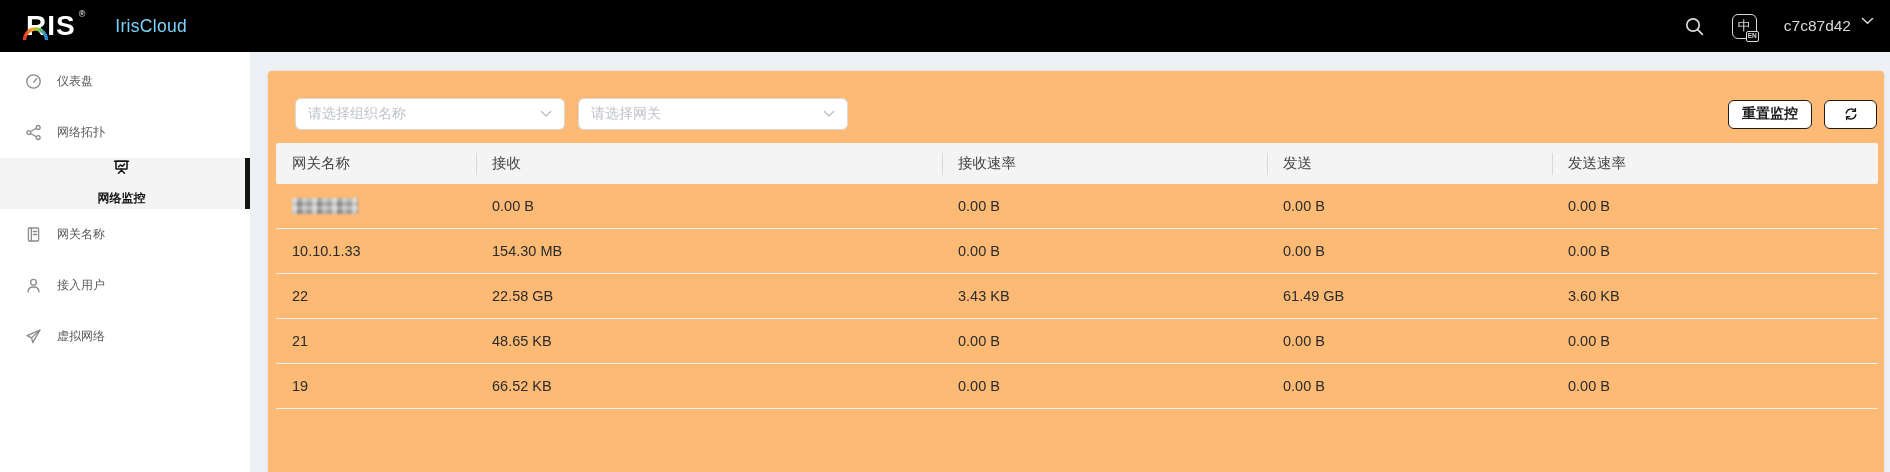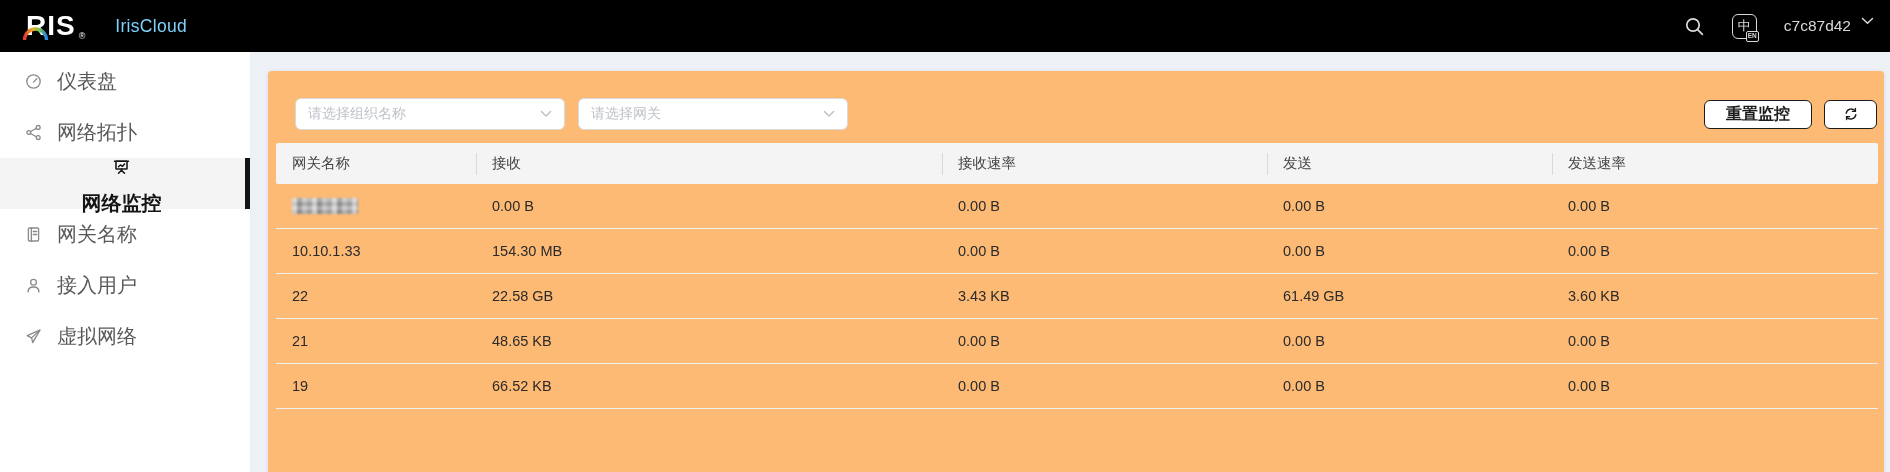--- a/index.html
+++ b/index.html
@@ -2,41 +2,41 @@
 <html><head>
 <meta charset="utf-8">
 <style>
   * { margin:0; padding:0; box-sizing:border-box; }
   html,body { width:1890px; height:472px; overflow:hidden; background:#fff;
     font-family:"Liberation Sans","DejaVu Sans",sans-serif; }
 
   
   .topbar { height:52px; background:#000; display:flex; align-items:center;
     padding:0 16px 0 26px; }
-  .brand { position:relative; display:flex; align-items:flex-end; }
+  .brand { position:relative; display:flex; align-items:flex-start; }
   .brand-text { color:#fff; font-size:28px; font-weight:700; letter-spacing:1px;
     line-height:30px; }
   .brand-arc { position:absolute; left:-4px; bottom:0; }
   .reg-mark { color:#fff; font-size:9px; margin:-2px 0 0 3px; }
   .product-name { margin-left:30px; color:#7dd3fc; font-size:17.5px; letter-spacing:.3px; }
   .topbar-right { margin-left:auto; display:flex; align-items:center; gap:27px; }
   .lang-box { position:relative; width:25px; height:25px; border:1.7px solid #d9d9d9;
     border-radius:6px; color:#d9d9d9; font-size:13px; display:flex;
     align-items:center; justify-content:center; }
   .lang-en { position:absolute; right:-3px; bottom:-4px; background:#000; color:#d9d9d9;
     border:1px solid #d9d9d9; font-size:6.5px; font-weight:700; line-height:1;
     padding:1px 1px; border-radius:2px; }
   .user-menu { display:flex; align-items:flex-start; gap:10px; color:#d9d9d9;
     font-size:15.5px; cursor:pointer; }
 
   
   .shell { display:flex; height:420px; }
   .sidebar { flex:none; width:250px; background:#fff; padding-top:4px; }
   .nav-item { position:relative; height:51px; display:flex; align-items:center;
-    gap:15px; padding:0 32px 0 25px; font-size:20px; color:#595959; cursor:pointer; }
+    gap:15px; padding:0 32px 0 25px; font-size:12px; color:#595959; cursor:pointer; }
   .nav-icon { width:17px; height:17px; flex:none; display:flex; }
   .nav-icon svg { stroke:#8a8a8a; fill:none; stroke-width:1.25;
     stroke-linecap:round; stroke-linejoin:round; }
   .nav-item.selected { background:#f4f4f4; color:#141414; font-weight:700;flex-direction:column; }
   .nav-item.selected .nav-icon svg { stroke:#141414; stroke-width:1.45; }
   .nav-item.selected::after { content:""; position:absolute; right:0; top:0;
     width:5px; height:100%; background:#141414; }
   .nav-chevron { margin-left:auto; display:flex; }
   .nav-chevron svg { stroke:#8a8a8a; fill:none; stroke-width:1.3; stroke-linecap:round; }
 
@@ -48,23 +48,23 @@
   .filter-row { display:flex; align-items:center; padding:27px 1px 13px 19px; }
   .select { width:270px; height:32px; border:1px solid #d9d9d9; border-radius:6px;
     background:#fff; display:flex; align-items:center; padding:0 12px;
     margin-right:13px; cursor:pointer; }
   .select-ph { flex:1; color:#bfc3c9; font-size:14px; white-space:nowrap;
     overflow:hidden; }
   .select-arrow { display:flex; }
   .select-arrow svg, .user-menu svg.chev { fill:none; stroke-linecap:round;
     stroke-linejoin:round; }
   .actions { margin-left:auto; display:flex; gap:12px; }
-  .btn-reset { height:29px; padding:0 21px; background:#fff;
+  .btn-reset { height:29px; padding:0 13px; background:#fff;
     border:1.5px solid #1c1c1c; border-radius:6px; color:#1c1c1c;
-    font-size:16px; font-weight:600; cursor:pointer;
+    font-size:14px; font-weight:600; cursor:pointer;
     font-family:"Liberation Sans","DejaVu Sans",sans-serif; }
   .btn-refresh { width:53px; height:29px; background:#fff;
     border:1.5px solid #1c1c1c; border-radius:6px; display:flex;
     align-items:center; justify-content:center; cursor:pointer; }
   .btn-refresh svg { stroke:#1c1c1c; fill:none; stroke-width:1.4;
     stroke-linecap:round; stroke-linejoin:round; }
 
   
   .grid-row { display:grid; grid-template-columns:200px 466px 325px 285px 1fr;
     align-items:center; }

